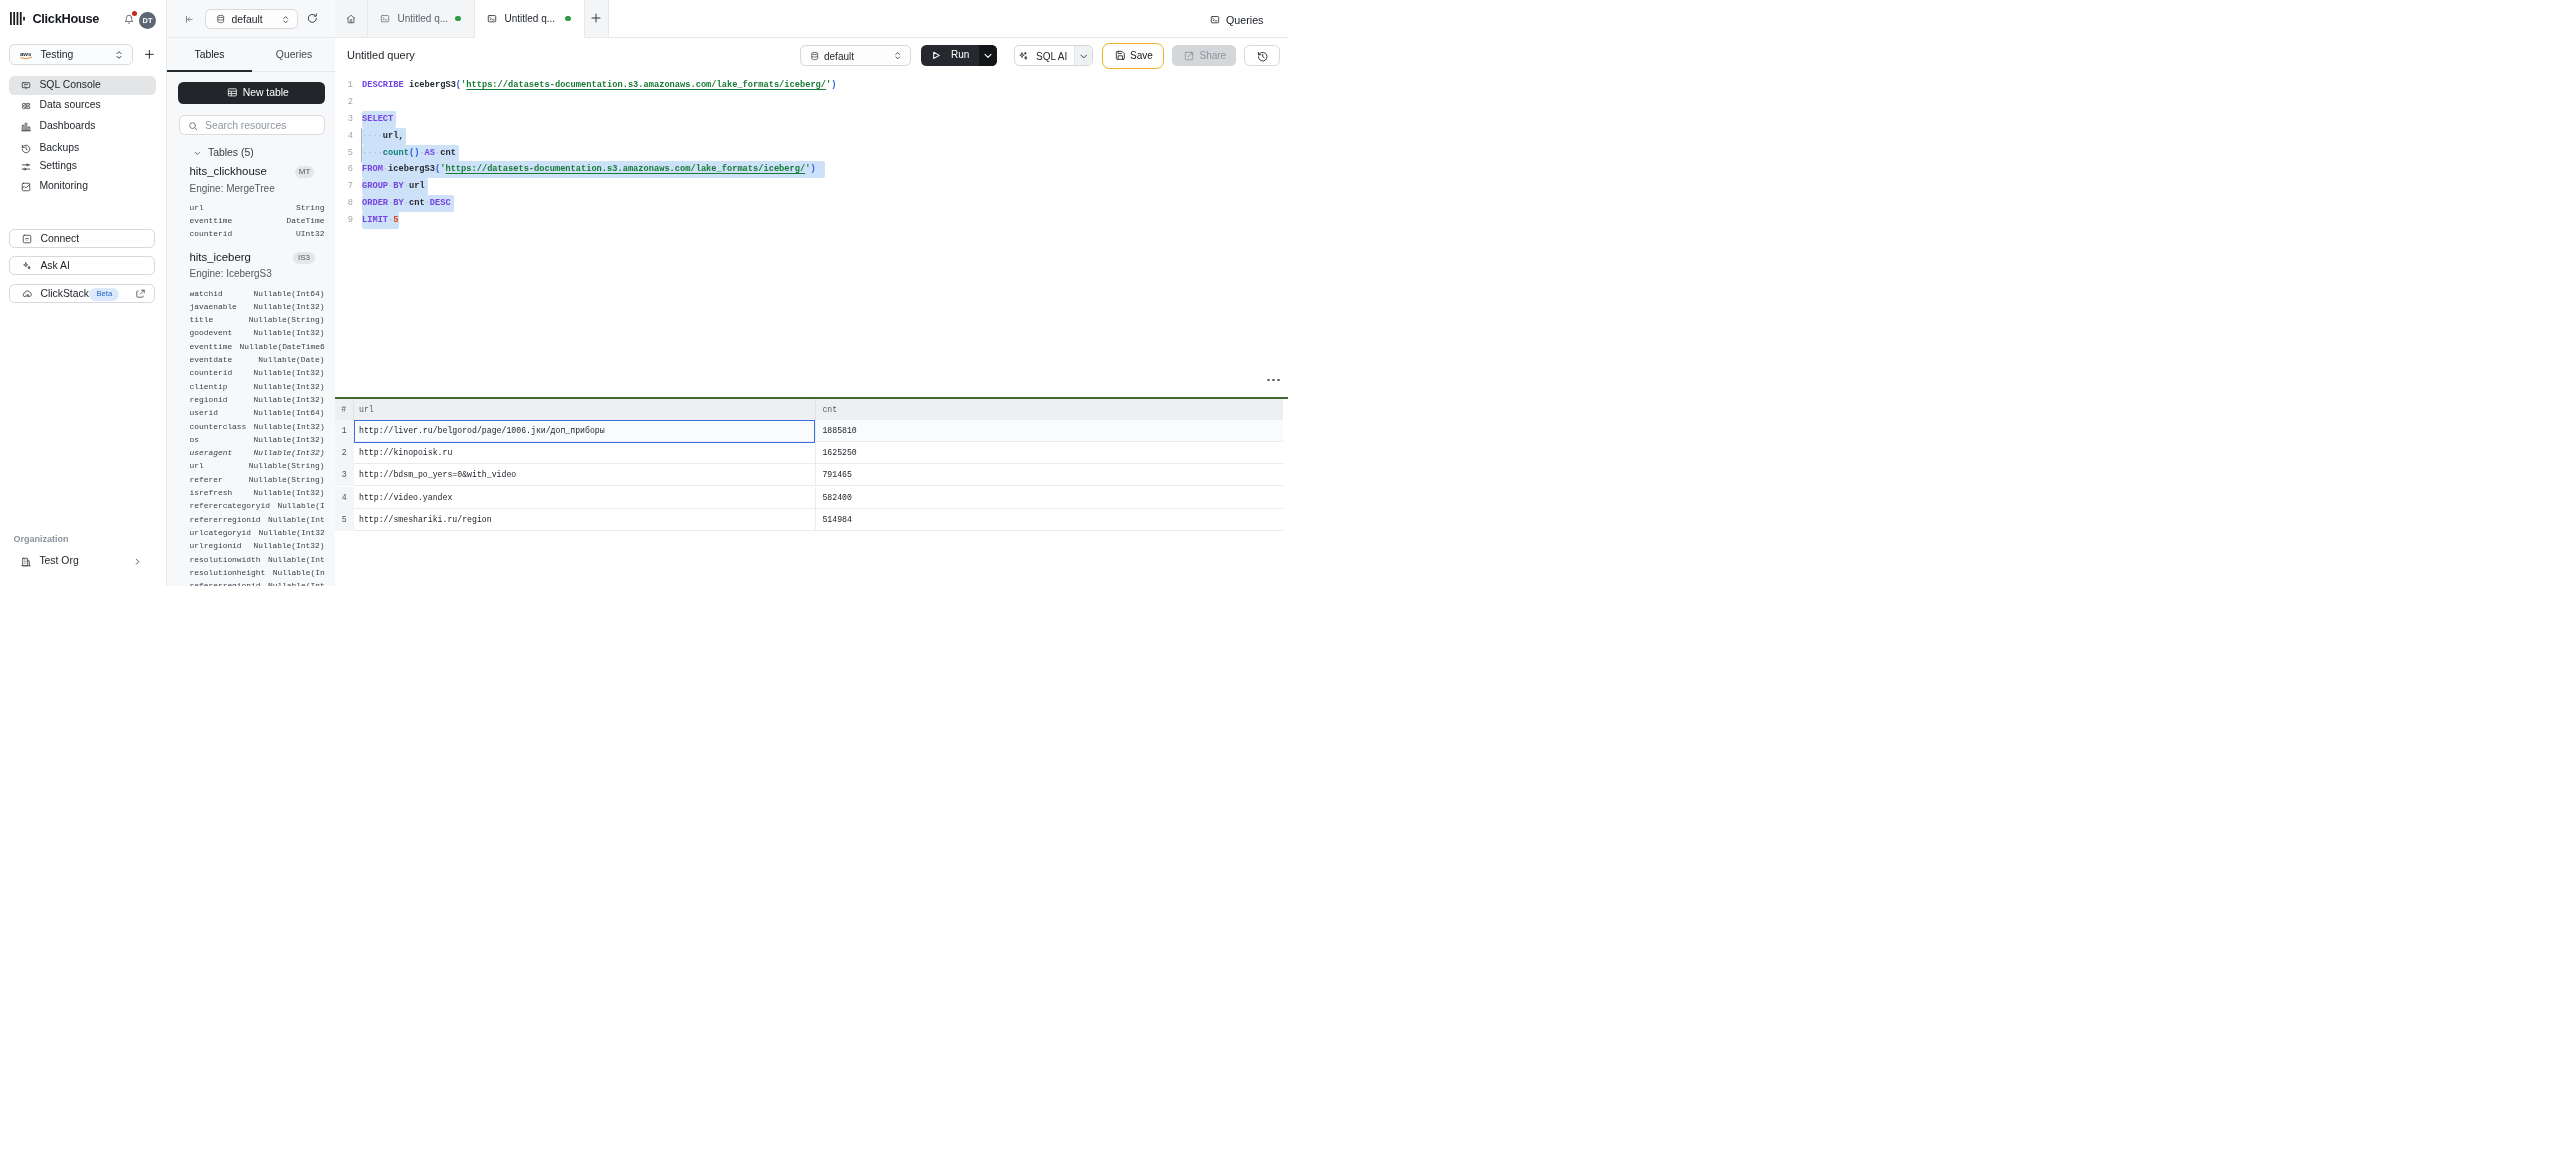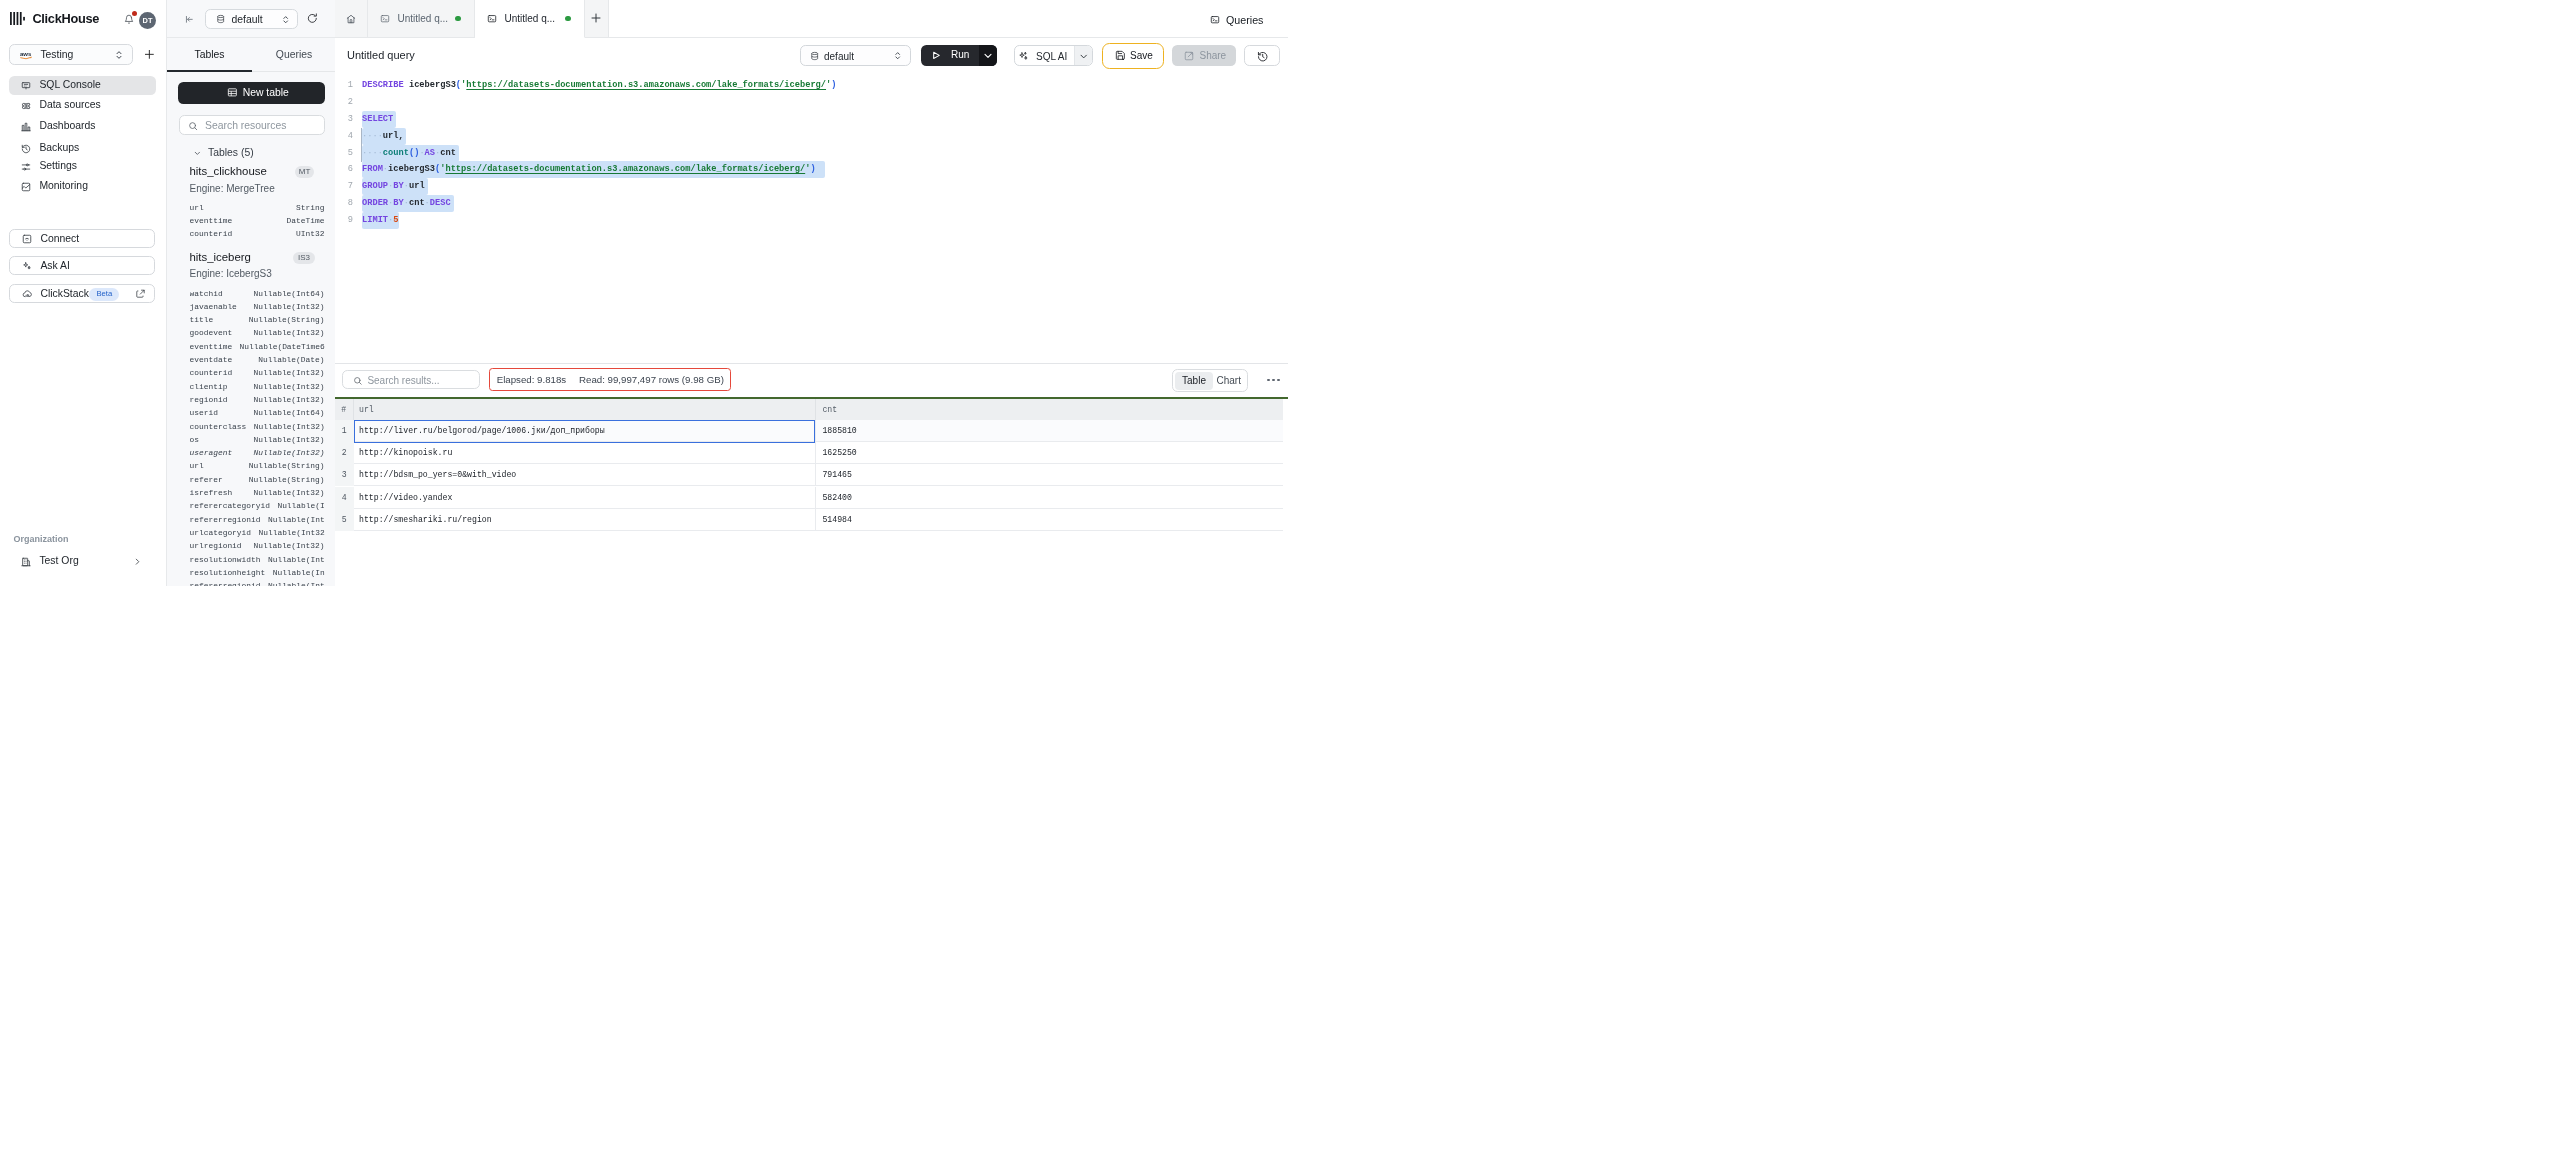--- a/index.html
+++ b/index.html
@@ -673,40 +673,20 @@
     <div class="cl" style="top:122px;">
           <div class="ln">8</div>
           <div class="code"><span class="kw">ORDER</span><span class="ws">·</span><span class="kw">BY</span><span class="ws">·</span>cnt<span class="ws">·</span><span class="kw">DESC</span></div>
         </div>
     <div class="cl" style="top:139px;">
           <div class="ln">9</div>
           <div class="code"><span class="kw">LIMIT</span><span class="ws">·</span><span class="nm">5</span></div>
         </div>
   </div>
 
-  <div id="rtoolbar">
-    <div style="position:absolute; left:0; top:0; width:100%; height:0.7px; background:#e3e5e8;"></div>
-    <div id="r-search">
-      <div class="ic">
-            <svg width="9.4" height="9.4" viewBox="0 0 24 24" fill="none" stroke="#60666d" stroke-width="2" stroke-linecap="round">
-              <circle cx="11" cy="11" r="7"></circle>
-              <path d="M21 21l-4.5-4.5"></path>
-            </svg>
-          </div>
-      <div class="tx">Search results...</div>
-    </div>
-    <div id="r-stats">
-      <div class="t1">Elapsed: 9.818s</div>
-      <div class="t2">Read: 99,997,497 rows (9.98 GB)</div>
-    </div>
-    <div id="r-toggle">
-      <div class="a">Table</div>
-      <div class="b">Chart</div>
-    </div>
-  </div>
   <div id="r-dots">
         <i style="left:0;"></i>
         <i style="left:5.1px;"></i>
         <i style="left:10.2px;"></i>
       </div>
 
   <div id="greenline"></div>
   <div id="rtable">
     <div id="rhead">
       <div class="h0">#</div>

